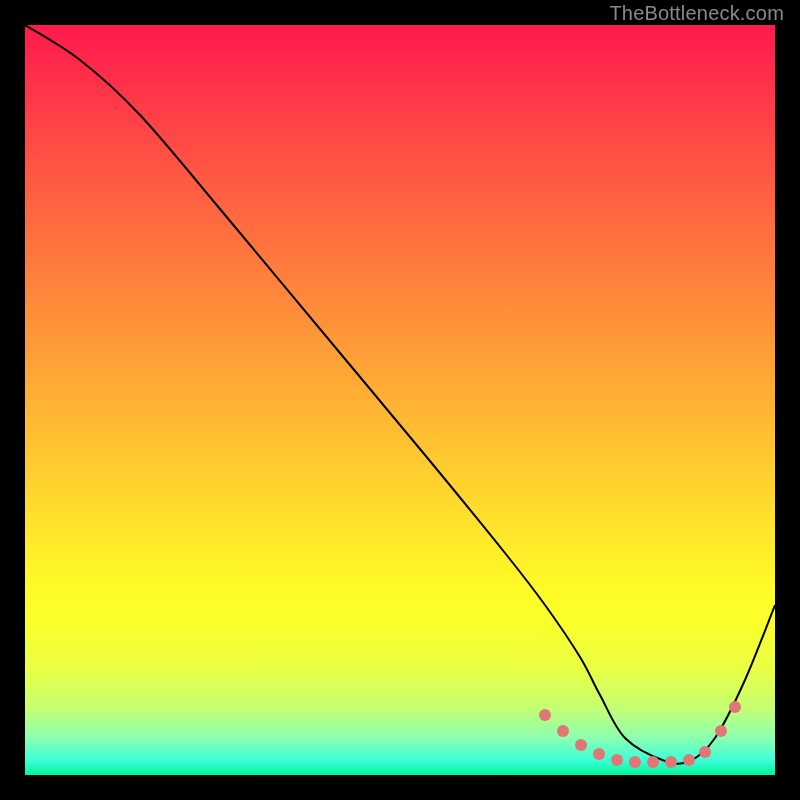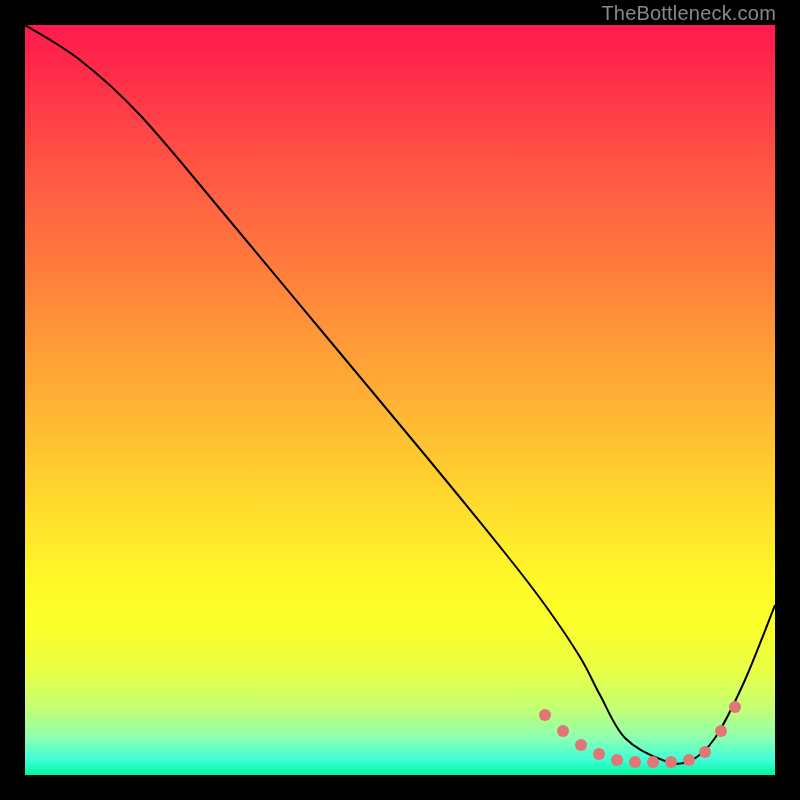--- a/index.html
+++ b/index.html
@@ -39,21 +39,21 @@
   .curve {
     position: absolute;
     left: 0;
     top: 0;
     width: 750px;
     height: 750px;
     pointer-events: none;
   }
   .watermark {
     position: absolute;
-    right: 24px;
+    right: 16px;
     top: 2px;
     font-family: Arial, Helvetica, sans-serif;
     font-size: 20px;
     font-weight: 500;
     color: #88898a;
     letter-spacing: 0.2px;
   }
 </style>
 </head>
 <body>

